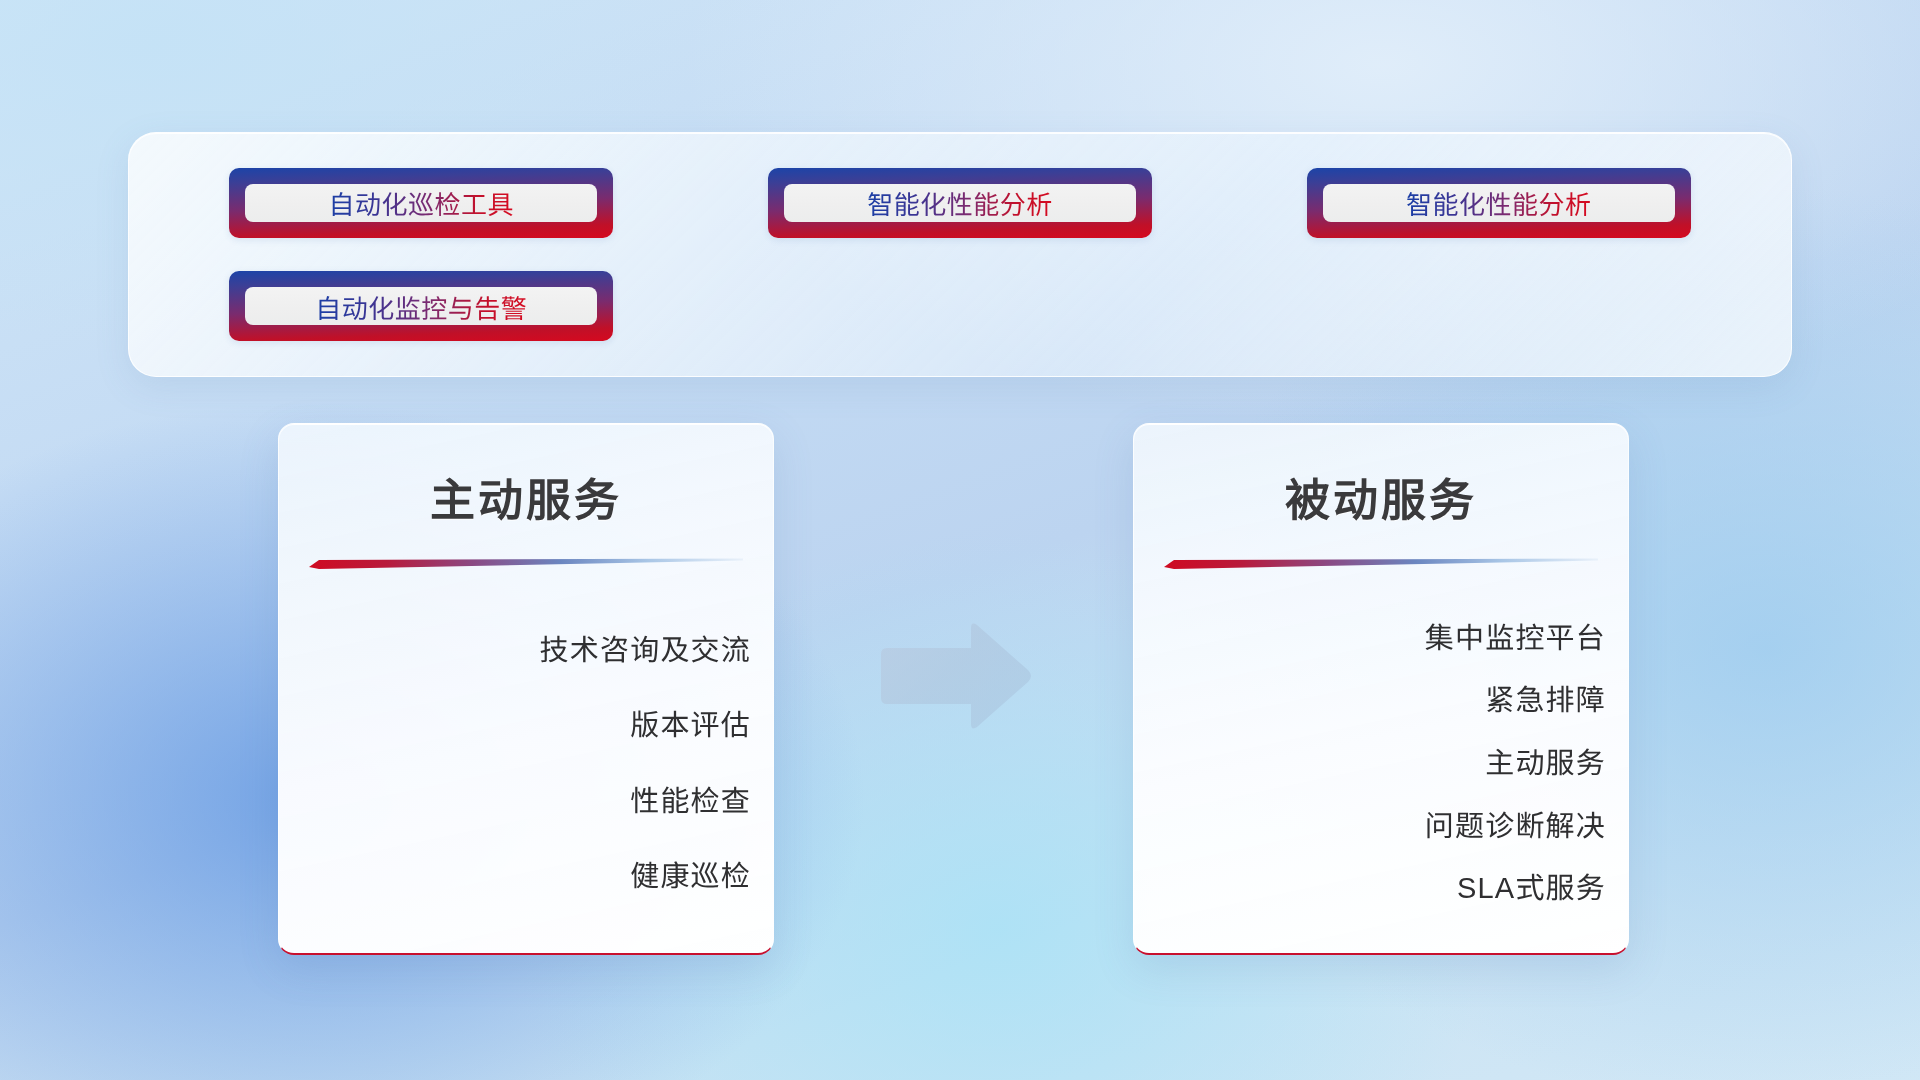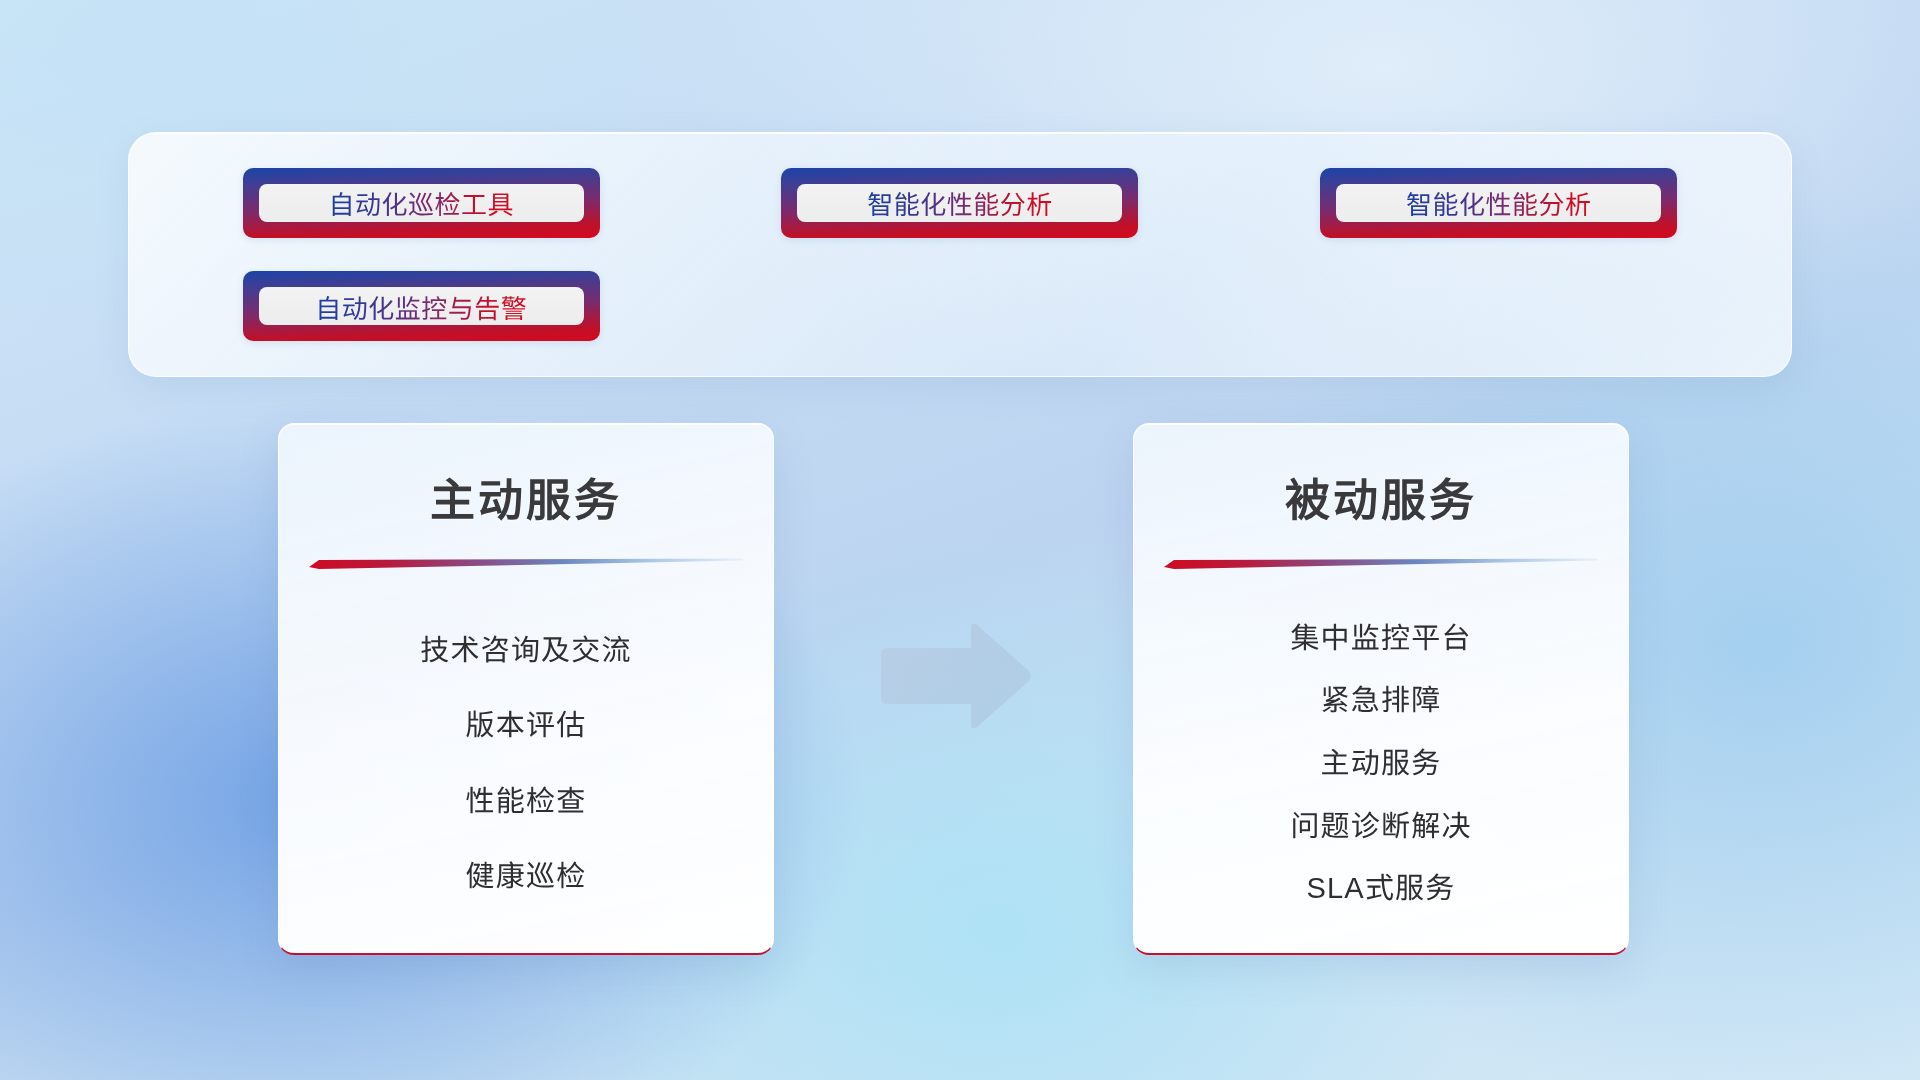--- a/index.html
+++ b/index.html
@@ -41,21 +41,21 @@
     align-items:center;
     justify-items:center;
     padding:26px 46px;
     column-gap:46px;
     row-gap:16px;
   }
 
   
   .pill{
     position:relative;
-    width:357px; height:70px;
+    width:384px; height:70px;
     border-radius:10px;
     padding:16px;
     background:linear-gradient(178deg,#1c44a8 0%,#3b3f96 18%,#7a2b6e 52%,#c01028 84%,#d5091f 100%);
     box-shadow:0 2px 7px rgba(70,110,170,.14);
   }
   .pill-inner{
     width:100%; height:100%;
     border-radius:8px;
     background:linear-gradient(180deg,#f3f3f3 0%,#efefef 55%,#eceded 100%);
     display:flex; align-items:center; justify-content:center;
@@ -109,21 +109,21 @@
     margin-top:26px;
     margin-bottom:6px;
   }
   .card-divider svg{ display:block; width:100%; height:100%; }
 
   .card-list{
     margin-top:16px;
     width:100%;
     flex:1;
     display:flex; flex-direction:column;
-    align-items:center;
+    align-items:flex-end;
     justify-content:space-evenly;
     list-style:none;
   }
   .card-list-item{
     font-size:29px;
     color:#2f2f31;
     letter-spacing:1.2px;
     white-space:nowrap;
   }
 

